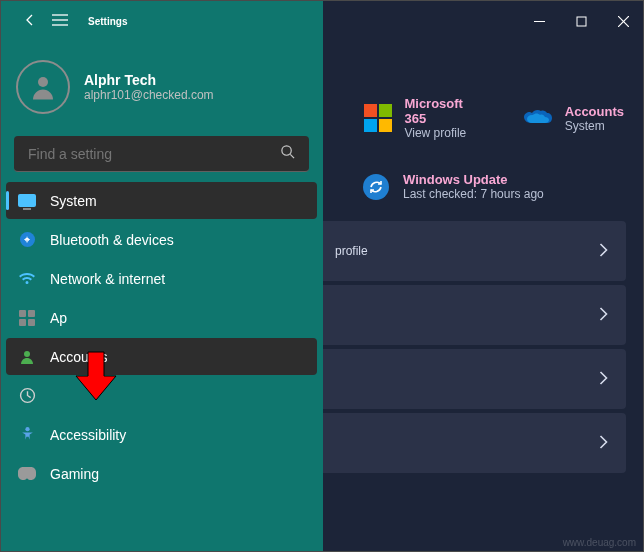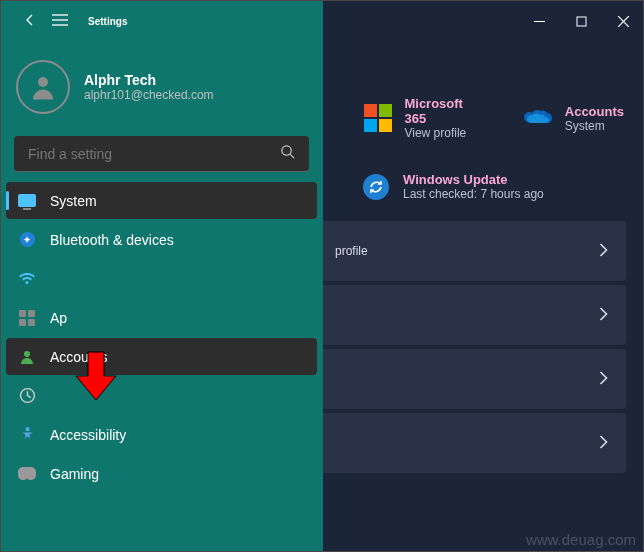--- a/index.html
+++ b/index.html
@@ -65,21 +65,21 @@
 .update-row { display: flex; align-items: center; gap: 14px; padding: 12px 20px 20px 40px; }
 
 .card-list { padding: 0 18px 0 0; margin-left: -6px; }
 .card { background: #2b3248; border-radius: 4px; height: 60px; display: flex; align-items: center; padding: 0 18px; margin-bottom: 4px; color: #d6dcec; font-size: 12px; justify-content: space-between; }
 .card .chev { color: #d6dcec; }
 
 
 .arrow-anno { position: absolute; left: 74px; top: 350px; z-index: 20; pointer-events: none; }
 
 
-.wm { position: absolute; bottom: 4px; right: 8px; color: rgba(255,255,255,0.2); font-size: 15px; z-index: 30; }
+.wm { position: absolute; bottom: 4px; right: 8px; color: rgba(255,255,255,0.2); font-size: 10px; z-index: 30; }
 
 .win-border { position: absolute; inset: 0; border: 1px solid #4a4a4a; pointer-events: none; z-index: 50; }
 </style>
 </head>
 <body>
 
 <div class="window">
 
   <div class="titlebar">
     <div class="titlebar-left">
@@ -153,20 +153,21 @@
             <span class="ico-bt">⌖</span>
           </span>
         <span>Bluetooth &amp; devices</span>
       </div>
       <div class="nav-item">
         <span class="nav-icon ico-wifi">
           <svg width="18" height="14" viewBox="0 0 18 14" fill="#4cc2ff">
               <path d="M9 12a1.5 1.5 0 100-3 1.5 1.5 0 000 3zM4 7c2.8-2.7 7.2-2.7 10 0l-1.5 1.5c-2-1.9-5-1.9-7 0L4 7zM1 4c4.4-4 11.6-4 16 0l-1.5 1.5C12 2.3 6 2.3 2.5 5.5L1 4z"></path>
             </svg>
         </span>
+        <span>Network &amp; internet</span>
       </div>
       <div class="nav-item">
         <span class="nav-icon">
             <span class="ico-apps">
               <span></span>
               <span></span>
               <span></span>
               <span></span>
             </span>
           </span>

